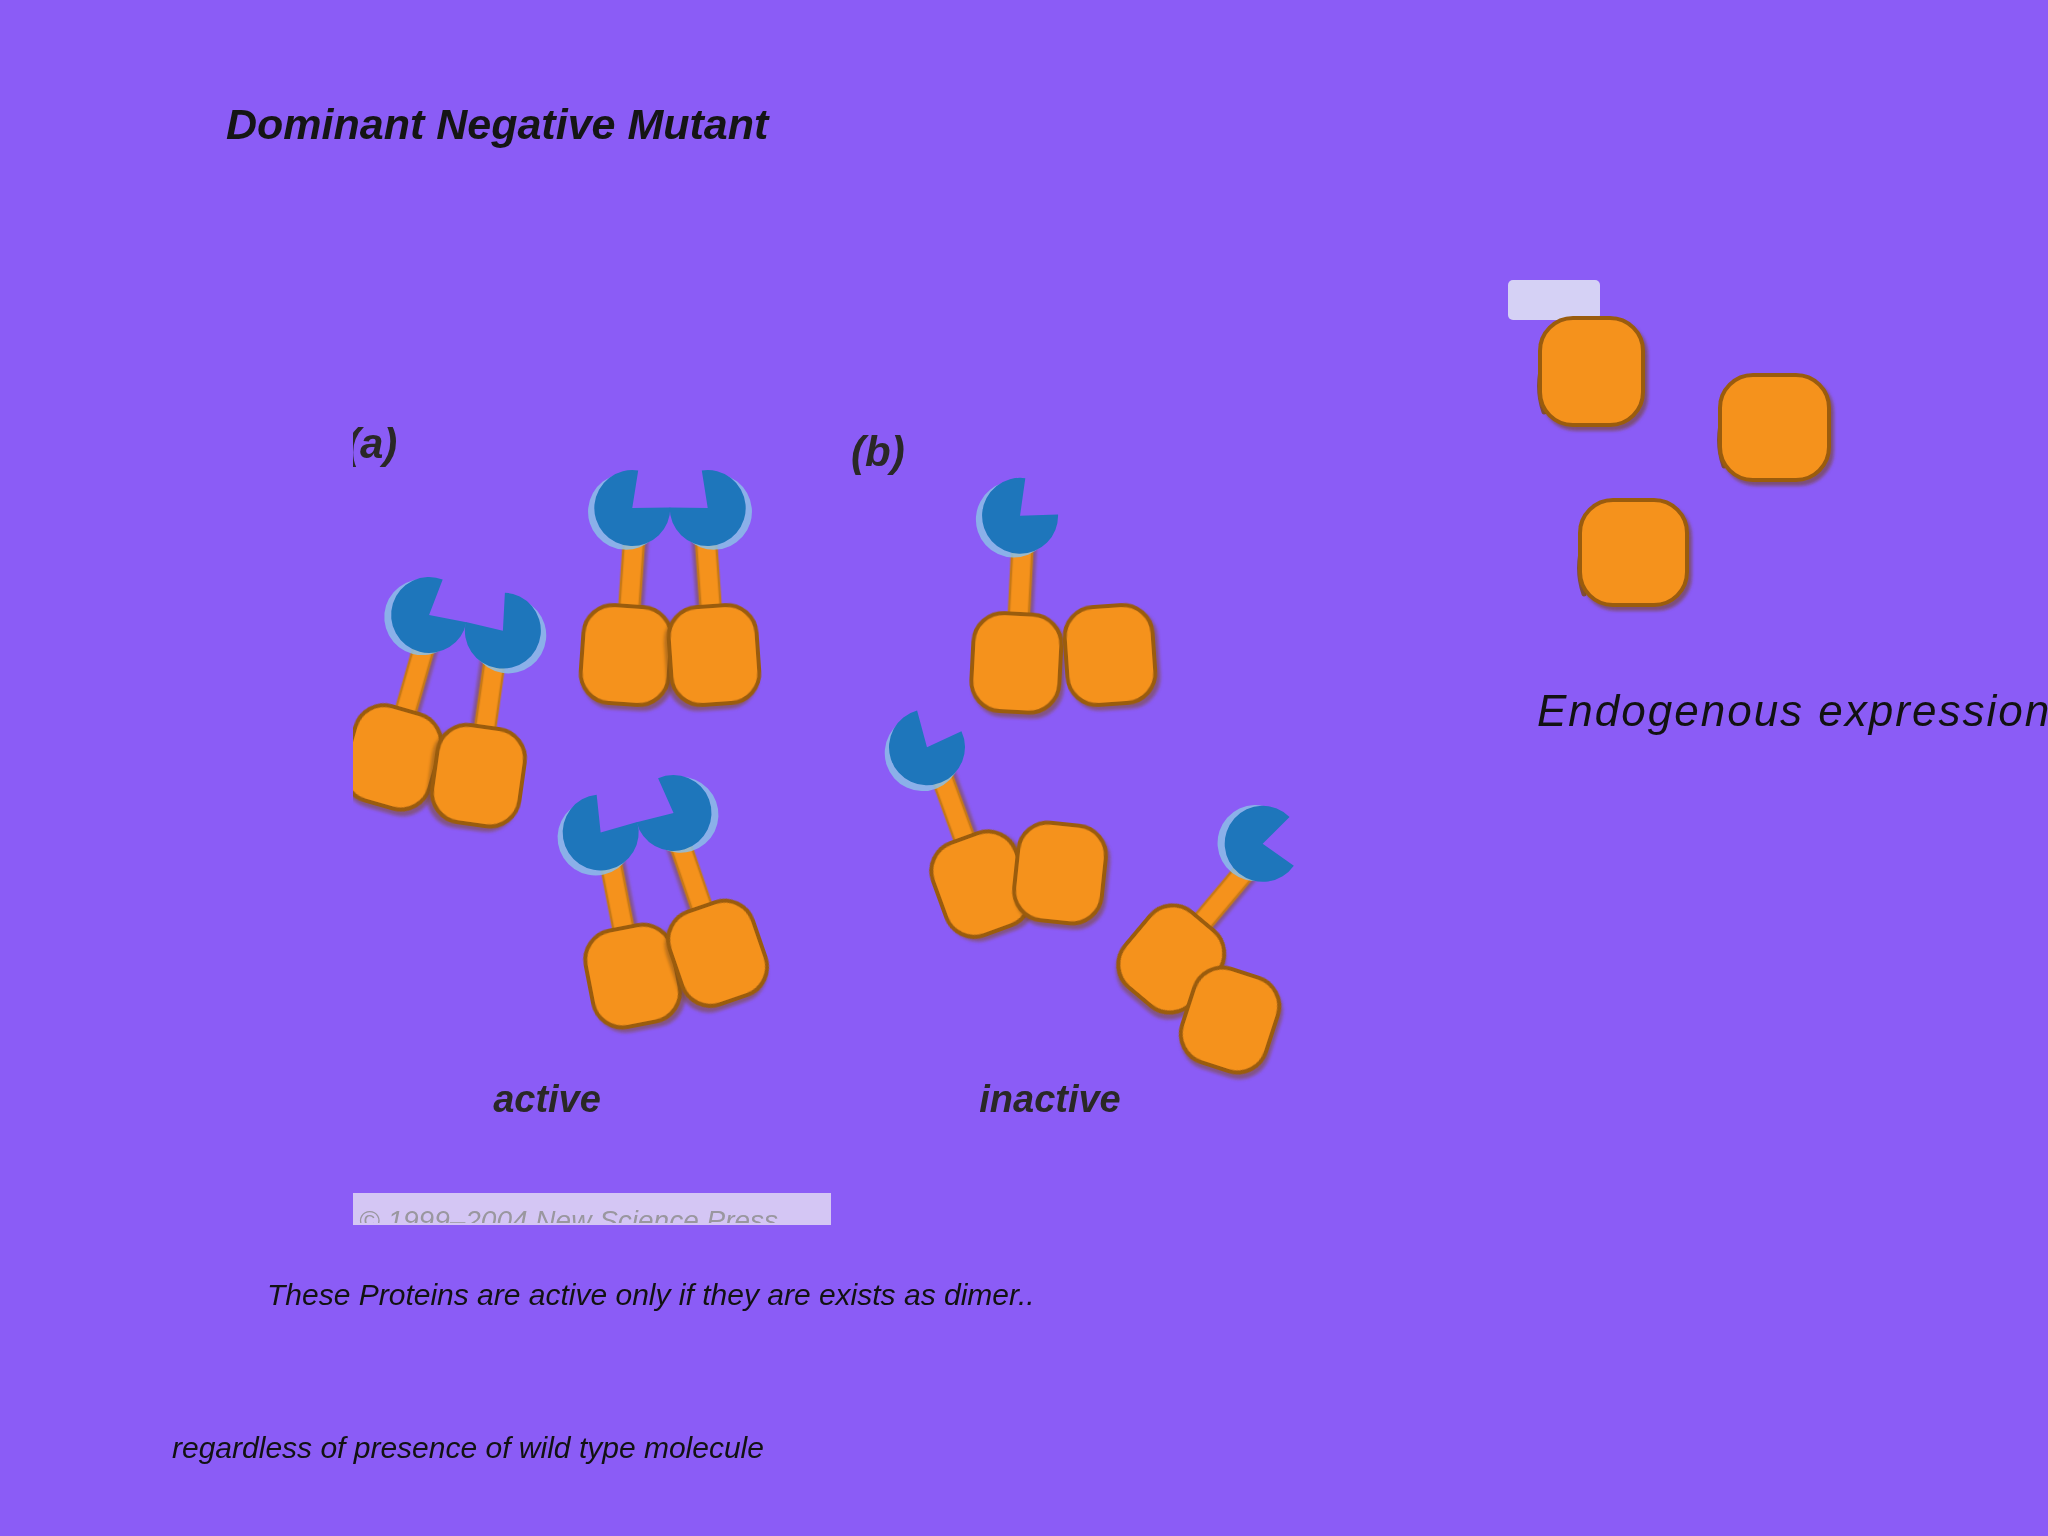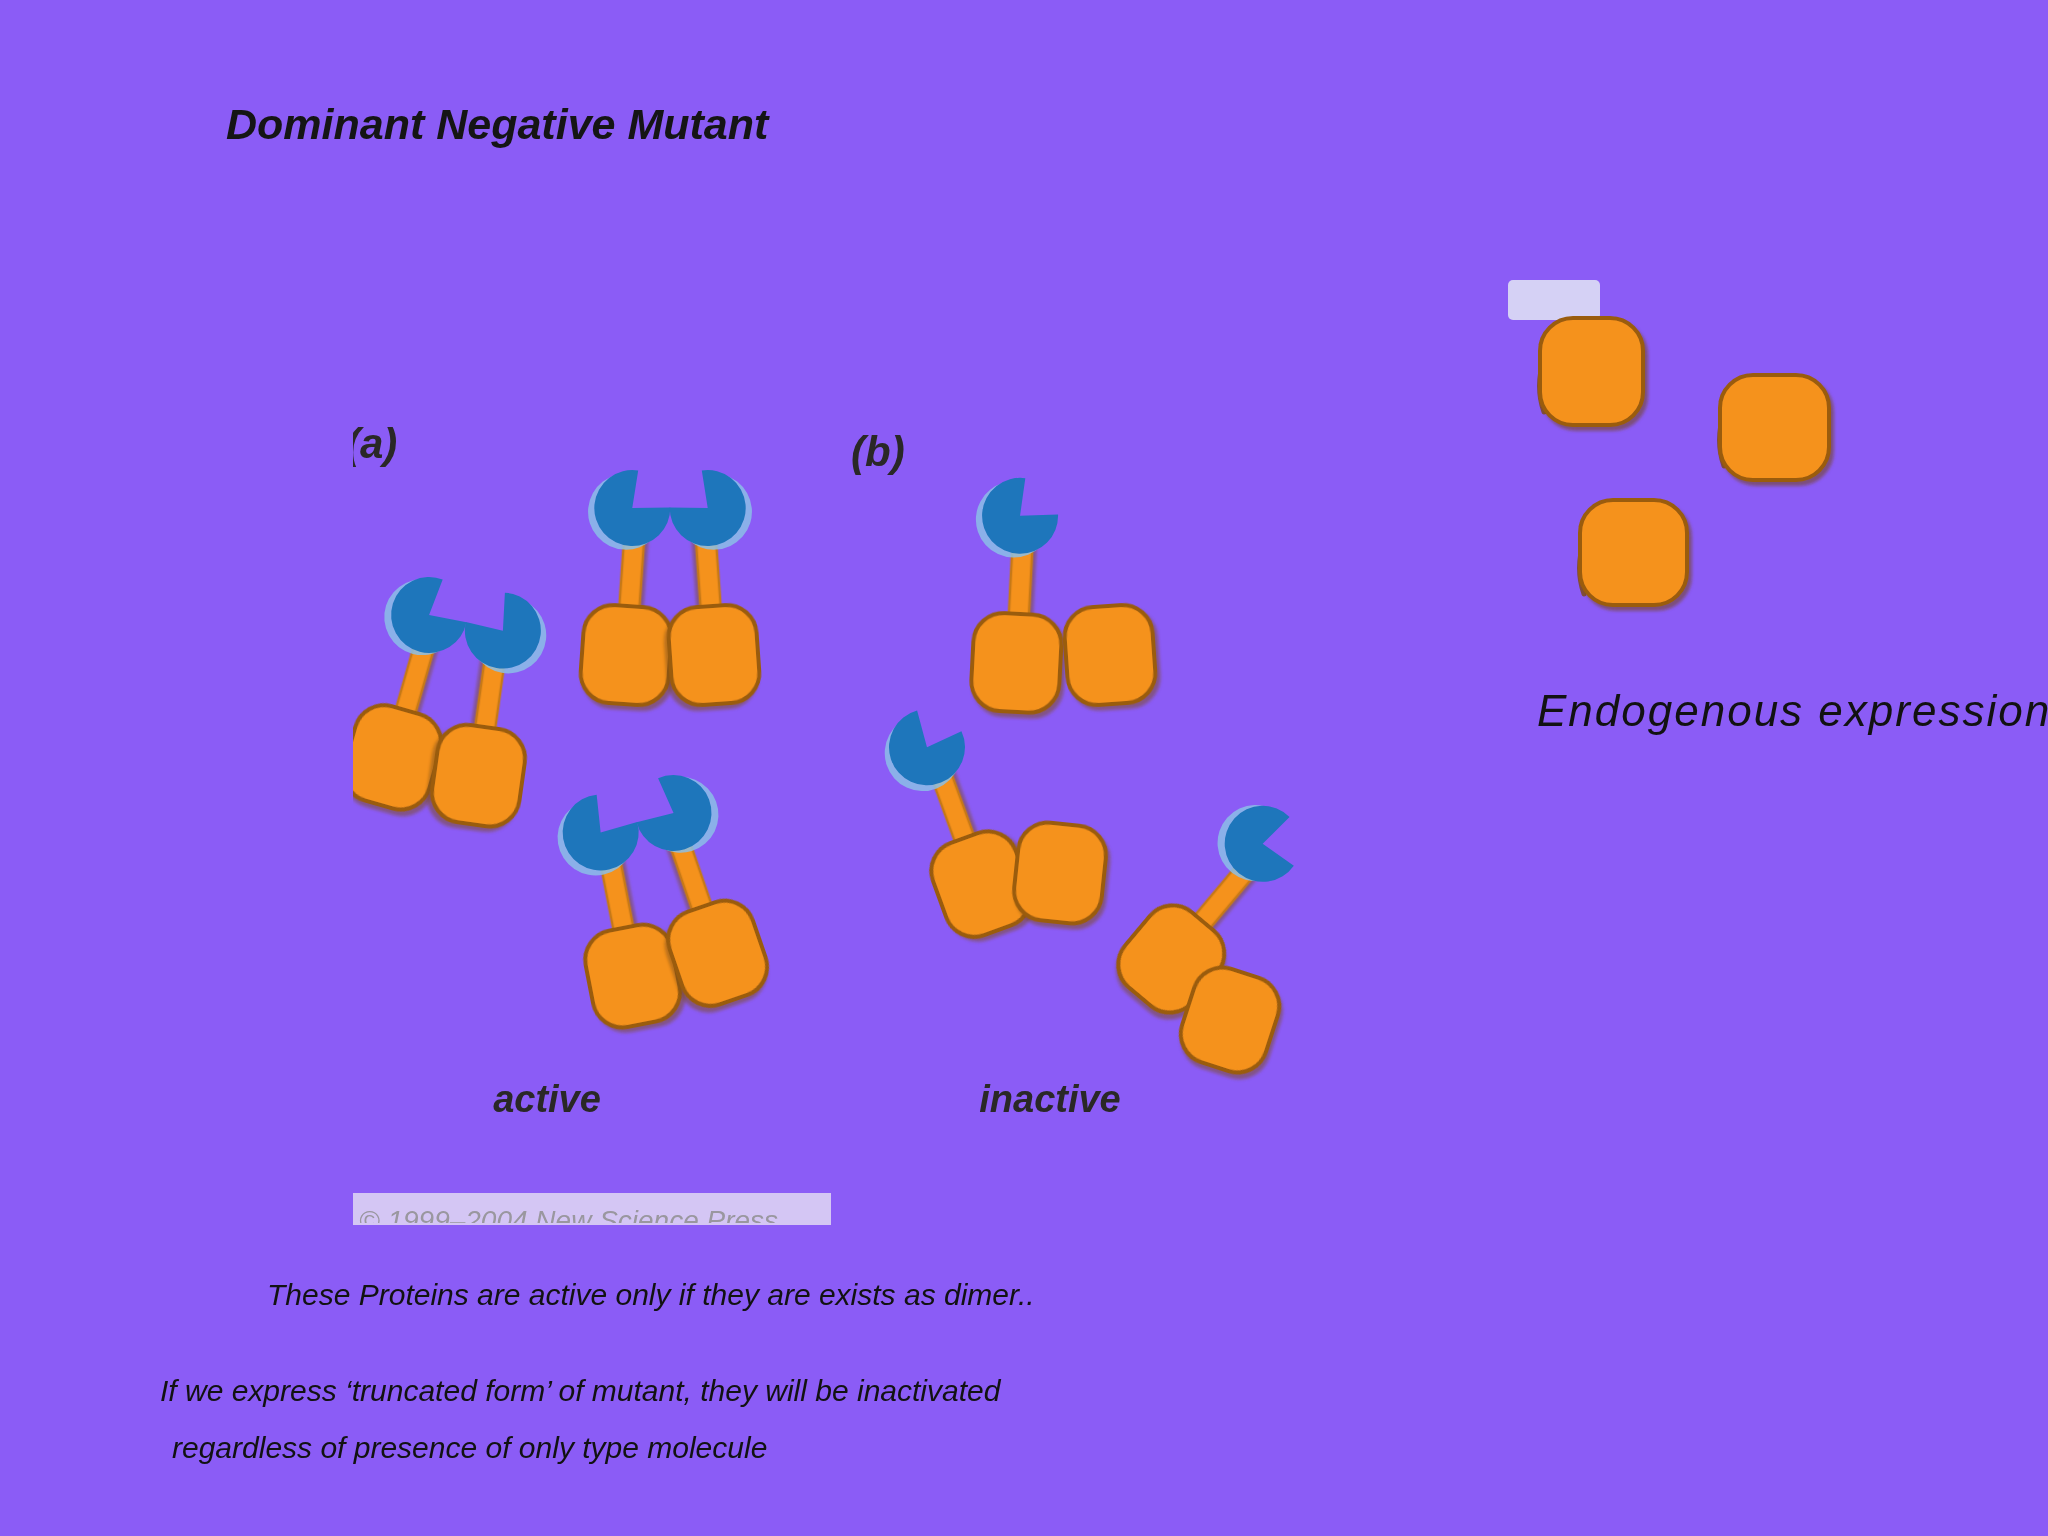--- a/index.html
+++ b/index.html
@@ -157,16 +157,15 @@
       <path d="M84,312 q-9,26 0,52" stroke="#7d4a0d" stroke-width="5" fill="none" stroke-linecap="round" opacity="0.8"></path>
       <rect class="pbody" filter="url(#ds2)" x="40" y="88" width="103" height="107" rx="33"></rect>
       <rect class="pbody" filter="url(#ds2)" x="220" y="145" width="109" height="105" rx="33"></rect>
       <rect class="pbody" filter="url(#ds2)" x="80" y="270" width="107" height="105" rx="33"></rect>
     </svg>
   </div>
 
   <div class="endo-label">Endogenous expression</div>
 
   <p class="note" id="note1">These Proteins are active only if they are exists as dimer..</p>
-  <p class="note" id="note2">If we express ‘truncated form’ of mutant, they will be inactivated</p>
-  <p class="note" id="note3">regardless of presence of only type molecule</p>
+  <p class="note" id="note3">regardless of presence of wild type molecule</p>
 
 </div>
 
 </body></html>

